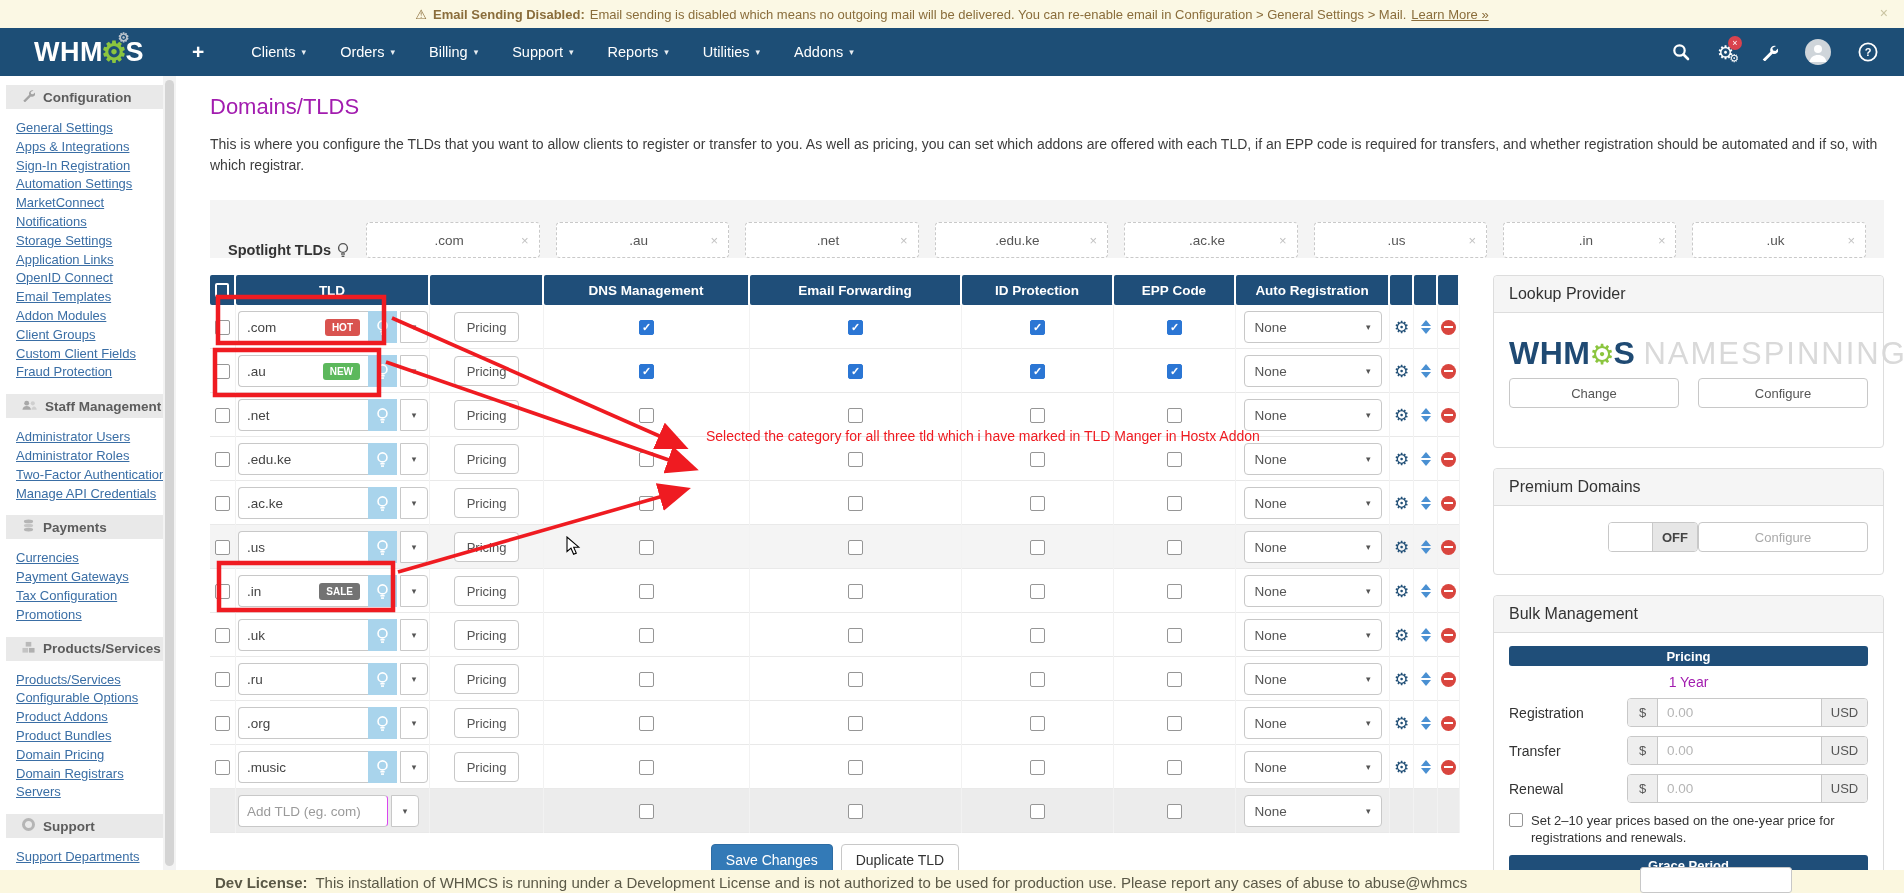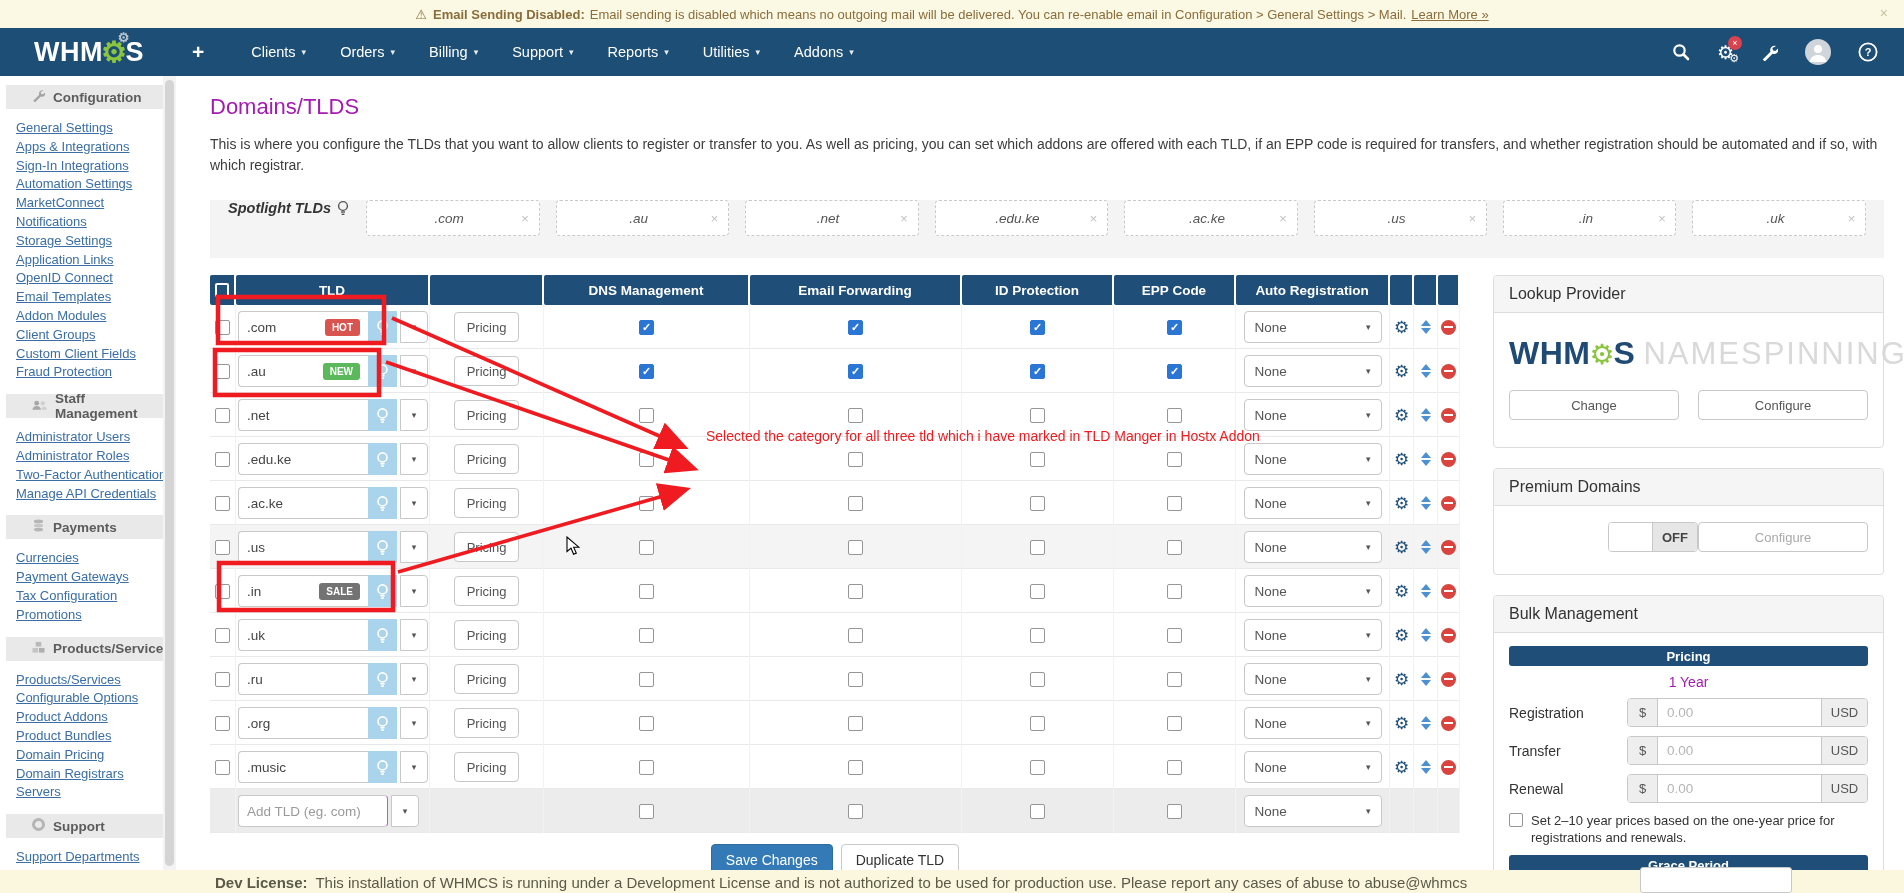--- a/index.html
+++ b/index.html
@@ -30,32 +30,32 @@
   .badge-dot { position:absolute; top:-7px; right:-8px; width:14px; height:14px; background:#d9434e;
     border-radius:50%; color:#fff; font-size:9px; display:flex; align-items:center; justify-content:center; }
   .gear-glyph { font-size:19px; color:#fff; line-height:1; }
   .gear-glyph-sm { position:absolute; right:-5px; bottom:-3px; font-size:11px; color:#fff; }
   #avatar { width:26px; height:26px; border-radius:50%; background:#cfd5da; position:relative; overflow:hidden; }
   #avatar svg { position:absolute; left:3px; top:3px; }
 
   
   #sidebar { position:absolute; left:0; top:76px; width:163px; height:794px; background:#fff; overflow:hidden; }
   .side-header { height:24px; margin:12px 0 10px 6px; background:#e9e9e9; display:flex; align-items:center;
-    gap:8px; padding-left:26px; font-size:13.5px; font-weight:bold; color:#5c5c5c; }
+    gap:8px; padding-left:16px; font-size:13.5px; font-weight:bold; color:#5c5c5c; }
   .side-header:first-child { margin-top:9px; }
   .side-link { display:block; margin-left:16px; font-size:13px; line-height:18.8px; color:#3a6ea5;
     text-decoration:underline; cursor:pointer; white-space:nowrap; }
   #side-scrollbar { position:absolute; left:163px; top:76px; width:13px; height:794px; background:#f3f3f3; }
   #side-thumb { position:absolute; left:2px; top:4px; width:9px; height:786px; background:#d4d4d4; border-radius:5px; }
 
   
   #main { position:absolute; left:210px; top:76px; width:1674px; }
   #page-title { margin-top:18px; font-size:22px; font-weight:400; color:#a21caf; }
   #page-desc { margin-top:14px; font-size:14px; line-height:21px; color:#3c3c3c; width:1674px; }
-  #spotlight { margin-top:24px; height:58px; background:#f4f4f4; display:flex; align-items:flex-start; padding:0 18px; gap:16px;font-style:italic; }
+  #spotlight { margin-top:24px; height:58px; background:#f4f4f4; display:flex; align-items:flex-end; padding:0 18px; gap:16px; }
   #spotlight-label { font-size:14.5px; font-weight:bold; color:#333; white-space:nowrap; display:flex; align-items:center; gap:5px; }
   .chip { flex:1; height:36px; background:#fff; border:1px dashed #c9c9c9; border-radius:4px;
     display:flex; align-items:center; padding:0 10px; }
   .chip .chip-label { flex:1; text-align:center; font-size:13.5px; color:#555; }
   .chip .chip-x { color:#c2c2c2; font-size:13px; cursor:pointer; }
 
   
   #tld-table { margin-top:17px; width:1250px; }
   .t-row { display:grid; grid-template-columns:26px 194px 114px 206px 212px 152px 122px 154px 24px 24px 22px; align-items:center; }
   .t-row.head { height:30px; }
@@ -102,21 +102,21 @@
   
   .panel { position:absolute; left:1493px; width:391px; background:#fff; border:1px solid #ddd; border-radius:4px; z-index:2; }
   .panel-header { background:#f5f5f5; border-bottom:1px solid #ddd; padding:9px 15px; font-size:16px; color:#333;
     border-radius:4px 4px 0 0; }
   #panel-lookup { top:275px; height:173px; }
   #panel-lookup .panel-body { padding:14px 15px; }
   #ns-logo { display:flex; align-items:baseline; margin-top:8px; white-space:nowrap; }
   #ns-logo .w1 { font-size:32px; font-weight:bold; color:#1f4a73; letter-spacing:.5px; }
   #ns-logo .gear { font-size:28px; color:#8bc53f; margin:0 -1px; }
   #ns-logo .w2 { font-size:31px; font-weight:300; color:#d9d9d9; letter-spacing:2px; margin-left:8px; }
-  #lookup-btns { display:flex; justify-content:space-between; margin-top:18px; }
+  #lookup-btns { display:flex; justify-content:space-between; margin-top:6px; }
   #lookup-btns .btn-sm { width:170px; }
   #panel-premium { top:468px; height:107px; }
   #panel-premium .panel-body { padding:16px 15px; display:flex; justify-content:flex-end; align-items:center; }
   #toggle { width:90px; height:30px; border:1px solid #c8c8c8; border-radius:4px; overflow:hidden; display:flex; cursor:pointer; }
   #toggle .knob { width:44px; background:#fff; border-right:1px solid #c8c8c8; }
   #toggle .off { flex:1; background:#e6e6e6; display:flex; align-items:center; justify-content:center;
     font-size:13px; font-weight:bold; color:#444; }
   #premium-config { width:170px; color:#aaa; }
   #panel-bulk { top:595px; height:300px; }
   #panel-bulk .panel-body { padding:13px 15px; }
@@ -231,21 +231,21 @@
 
 <div id="sidebar">
     <div class="side-header">
       <span><svg width="13" height="13" viewBox="0 0 16 16">
           <path d="M14.2 1.8a4.2 4.2 0 0 0-5.3 5.4L1.6 14.5l2 2 7.3-7.3a4.2 4.2 0 0 0 5.4-5.3L13.6 6.6l-2.3-.6-.6-2.3z" fill="#a3a3a3"></path>
         </svg></span>
       <span>Configuration</span>
     </div>
     <a class="side-link">General Settings</a>
     <a class="side-link">Apps &amp; Integrations</a>
-    <a class="side-link">Sign-In Integrations</a>
+    <a class="side-link">Sign-In Registration</a>
     <a class="side-link">Automation Settings</a>
     <a class="side-link">MarketConnect</a>
     <a class="side-link">Notifications</a>
     <a class="side-link">Storage Settings</a>
     <a class="side-link">Application Links</a>
     <a class="side-link">OpenID Connect</a>
     <a class="side-link">Email Templates</a>
     <a class="side-link">Addon Modules</a>
     <a class="side-link">Client Groups</a>
     <a class="side-link">Custom Client Fields</a>

